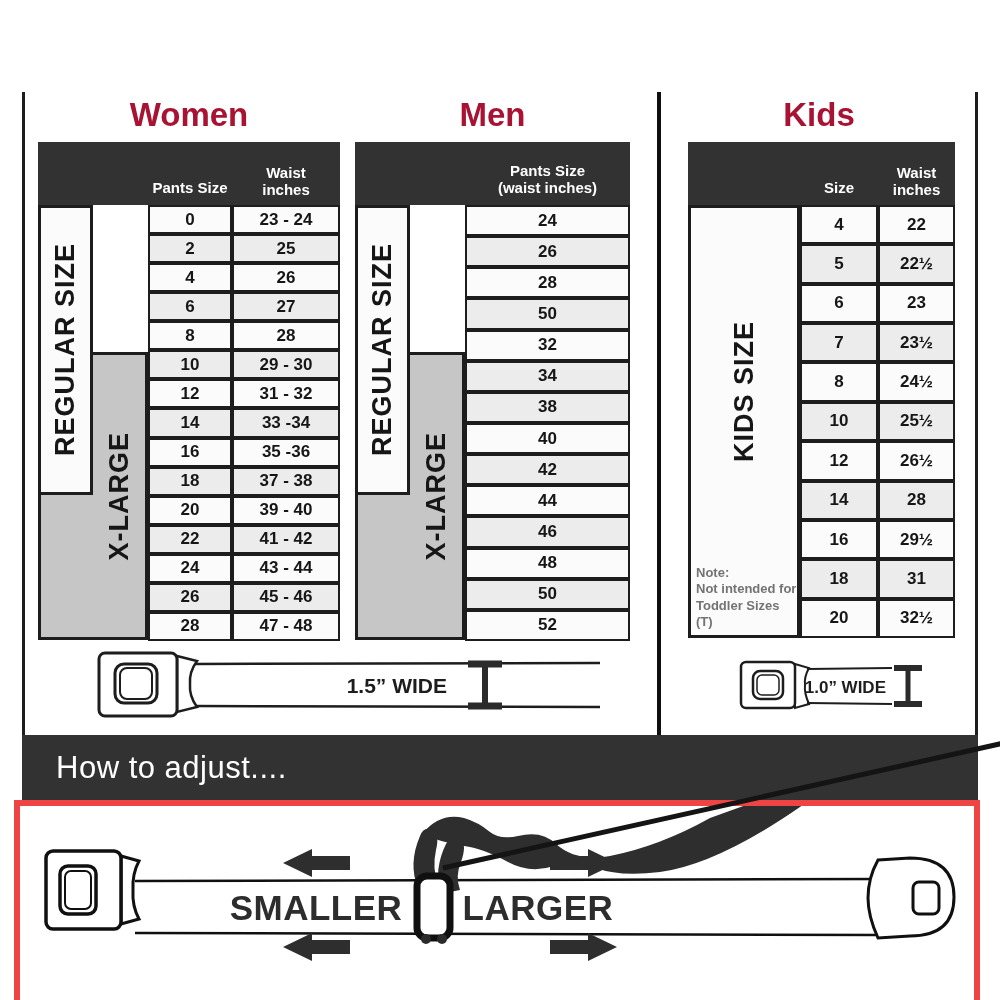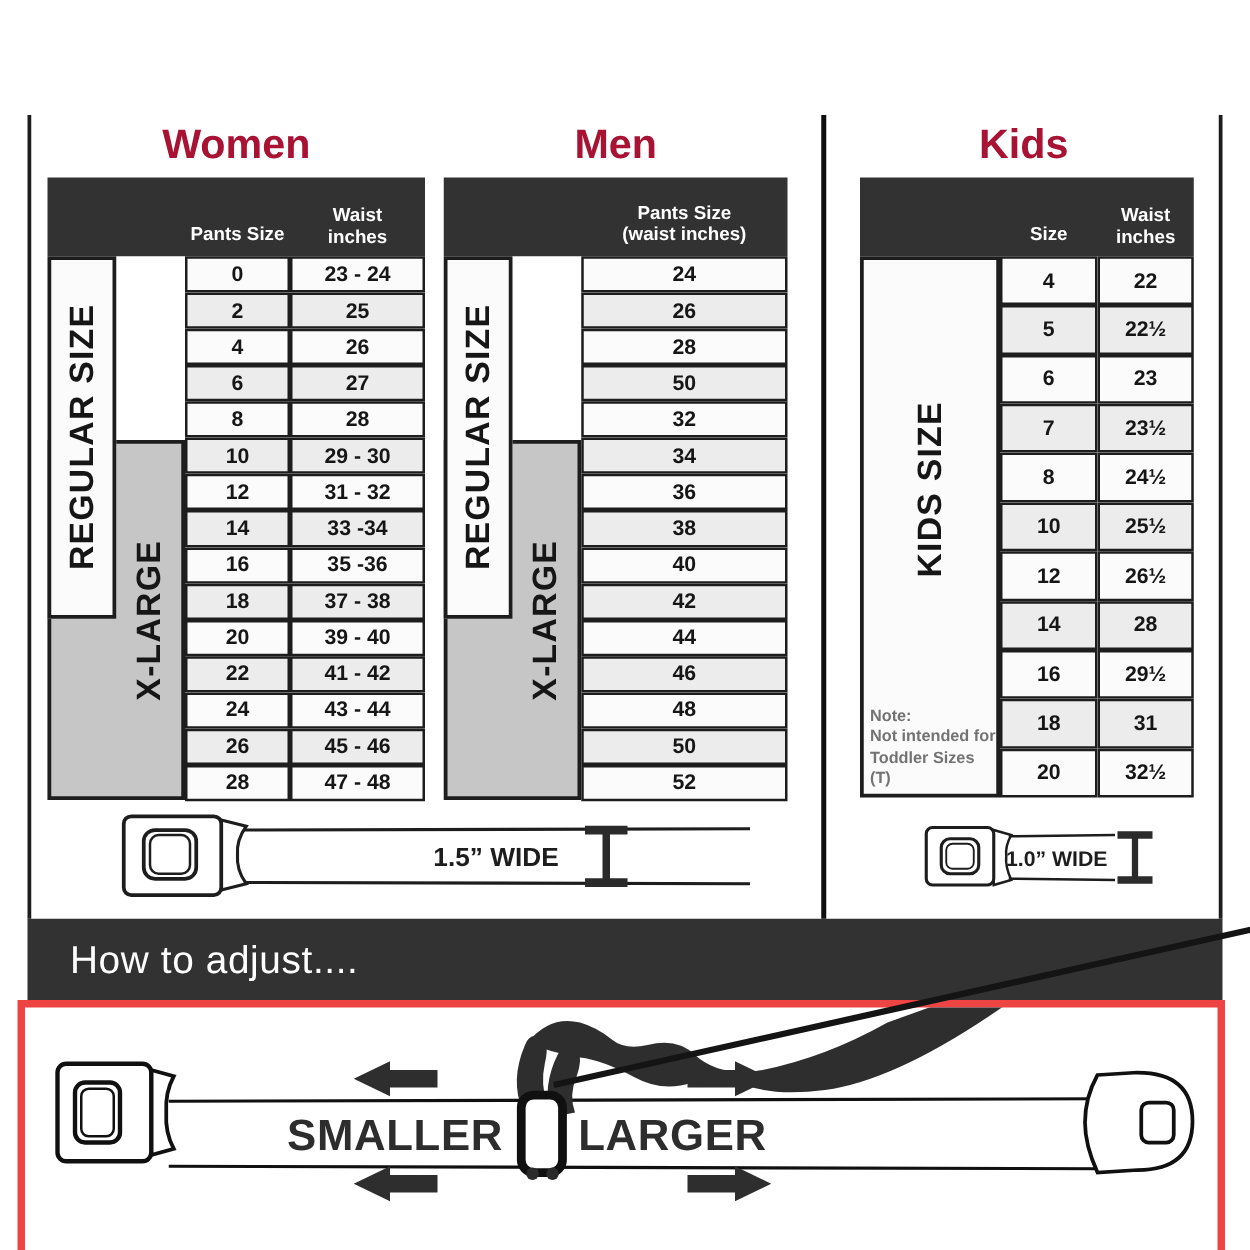--- a/index.html
+++ b/index.html
@@ -239,23 +239,20 @@
       </div>
 
       <div class="row">
         <div class="cell">32</div>
       </div>
 
       <div class="row">
         <div class="cell alt">34</div>
       </div>
 
-      <div class="row">
-        <div class="cell">36</div>
-      </div>
 
       <div class="row">
         <div class="cell alt">38</div>
       </div>
 
       <div class="row">
         <div class="cell">40</div>
       </div>
 
       <div class="row">

